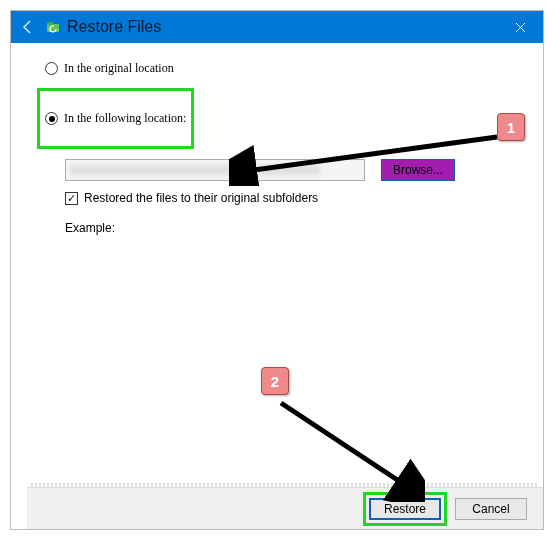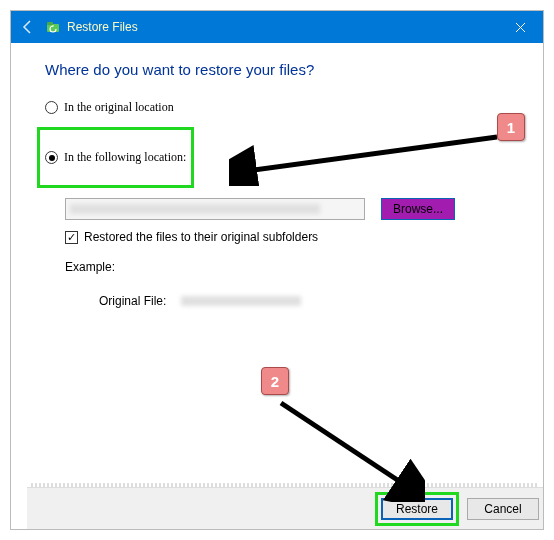--- a/index.html
+++ b/index.html
@@ -36,22 +36,22 @@
     font-size: 16px;
   }
   .title-icon {
     width: 16px;
     height: 16px;
     margin-right: 6px;
     display: inline-block;
   }
   .title-icon svg { display:block; }
   .title-text {
-    font-size: 12px;
-    color: #fef9c3;
+    font-size: 16px;
+    color: #0f172a;
   }
   .close-btn {
     position: absolute;
     right: 0;
     top: 0;
     width: 45px;
     height: 32px;
     display: flex;
     align-items: center;
     justify-content: center;
@@ -179,21 +179,21 @@
     position: absolute;
     left: 16px;
     right: 0;
     bottom: 0;
     height: 42px;
     border-top: 1px solid #ddd;
     background: #f0f0f0;
     display: flex;
     align-items: center;
     justify-content: flex-end;
-    padding-right: 4px;
+    padding-right: 16px;
     gap: 8px;
   }
   .footer-sep {
     position: absolute;
     left: 4px;
     right: 4px;
     top: -5px;
     height: 4px;
     background: repeating-linear-gradient(90deg,#ddd,#ddd 2px,#fff 2px,#fff 4px);
   }
@@ -258,21 +258,20 @@
     </span>
     <span class="title-text">Restore Files</span>
     <div class="close-btn">
       <svg width="11" height="11" viewBox="0 0 11 11">
         <path d="M1 1 L10 10 M10 1 L1 10" stroke="#fff" stroke-width="1"></path>
       </svg>
     </div>
   </div>
 
   <div class="content">
-    <div class="heading">Where do you want to restore your files?</div>
 
     <div class="radio-row">
       <span class="radio"></span>
       <span>In the original location</span>
     </div>
 
     <div style="margin-bottom:8px;">
       <div class="highlight-green">
         <div class="radio-row" style="margin:0;">
           <span class="radio checked"></span>
@@ -291,26 +290,20 @@
     </div>
 
     <div class="checkbox-row">
       <span class="checkbox">✓</span>
       <span>Restored the files to their original subfolders</span>
     </div>
 
     <div class="example-label">Example:</div>
 
     <div class="example-grid">
-      <div class="row">
-        <div class="lbl">Original File:</div>
-        <div class="val">
-          <div class="blur-bar" style="left:0;width:120px;top:1px;"></div>
-        </div>
-      </div>
     </div>
   </div>
 
   <div class="footer">
     <div class="footer-sep"></div>
     <div class="restore-wrap">
       <div class="btn primary">
         <span>Restore</span>
       </div>
     </div>

